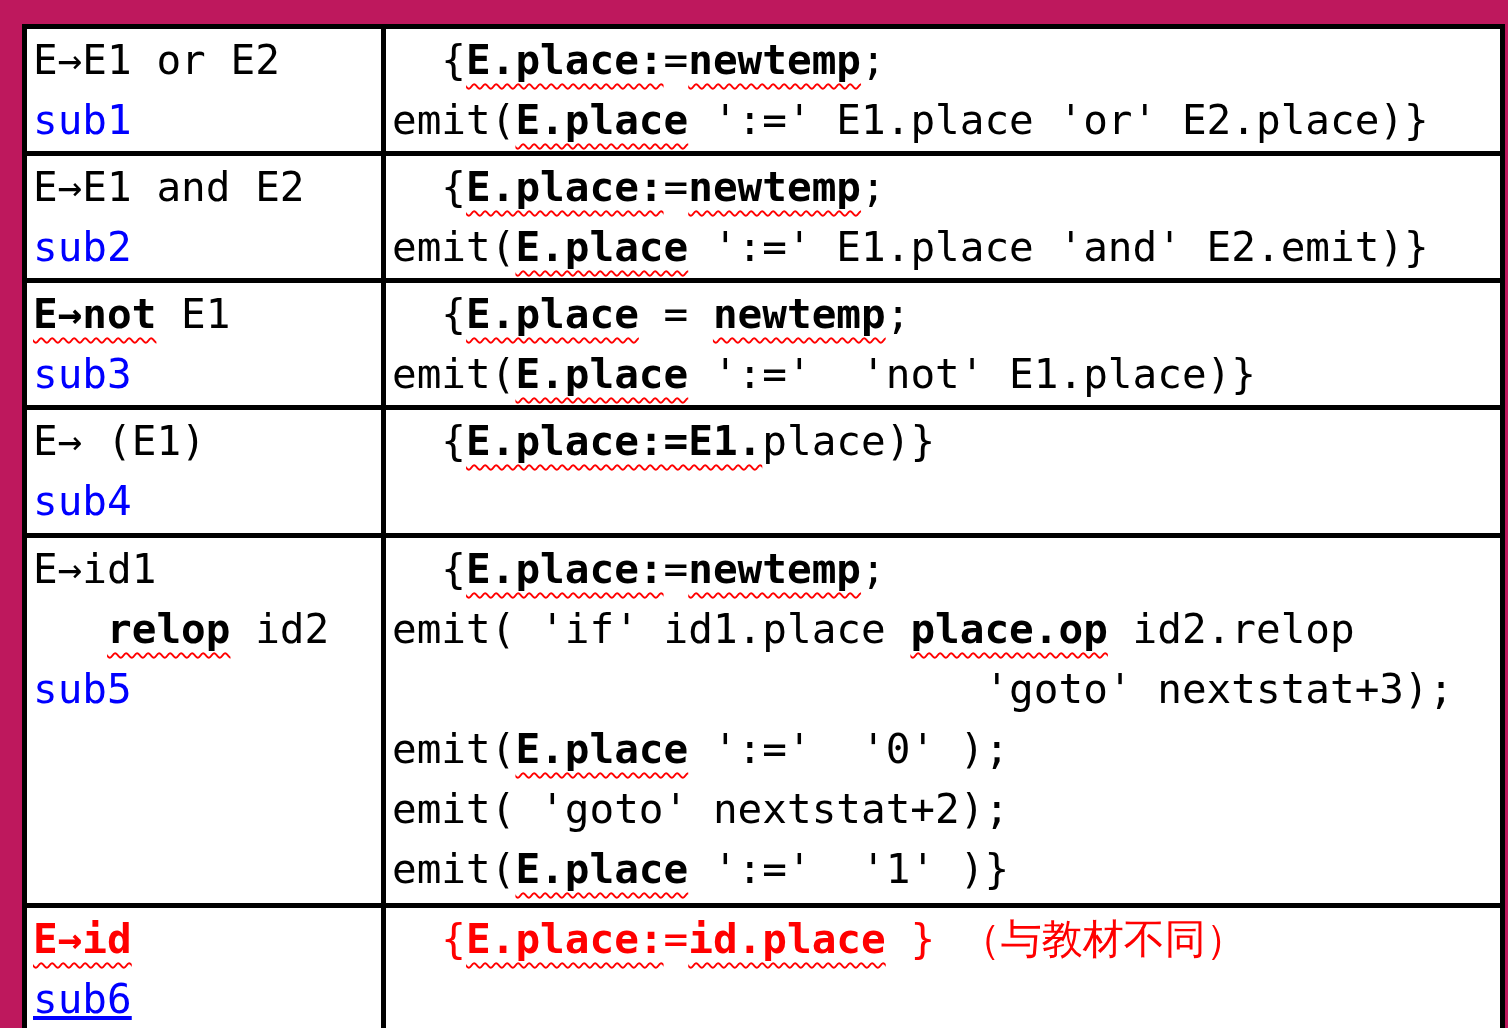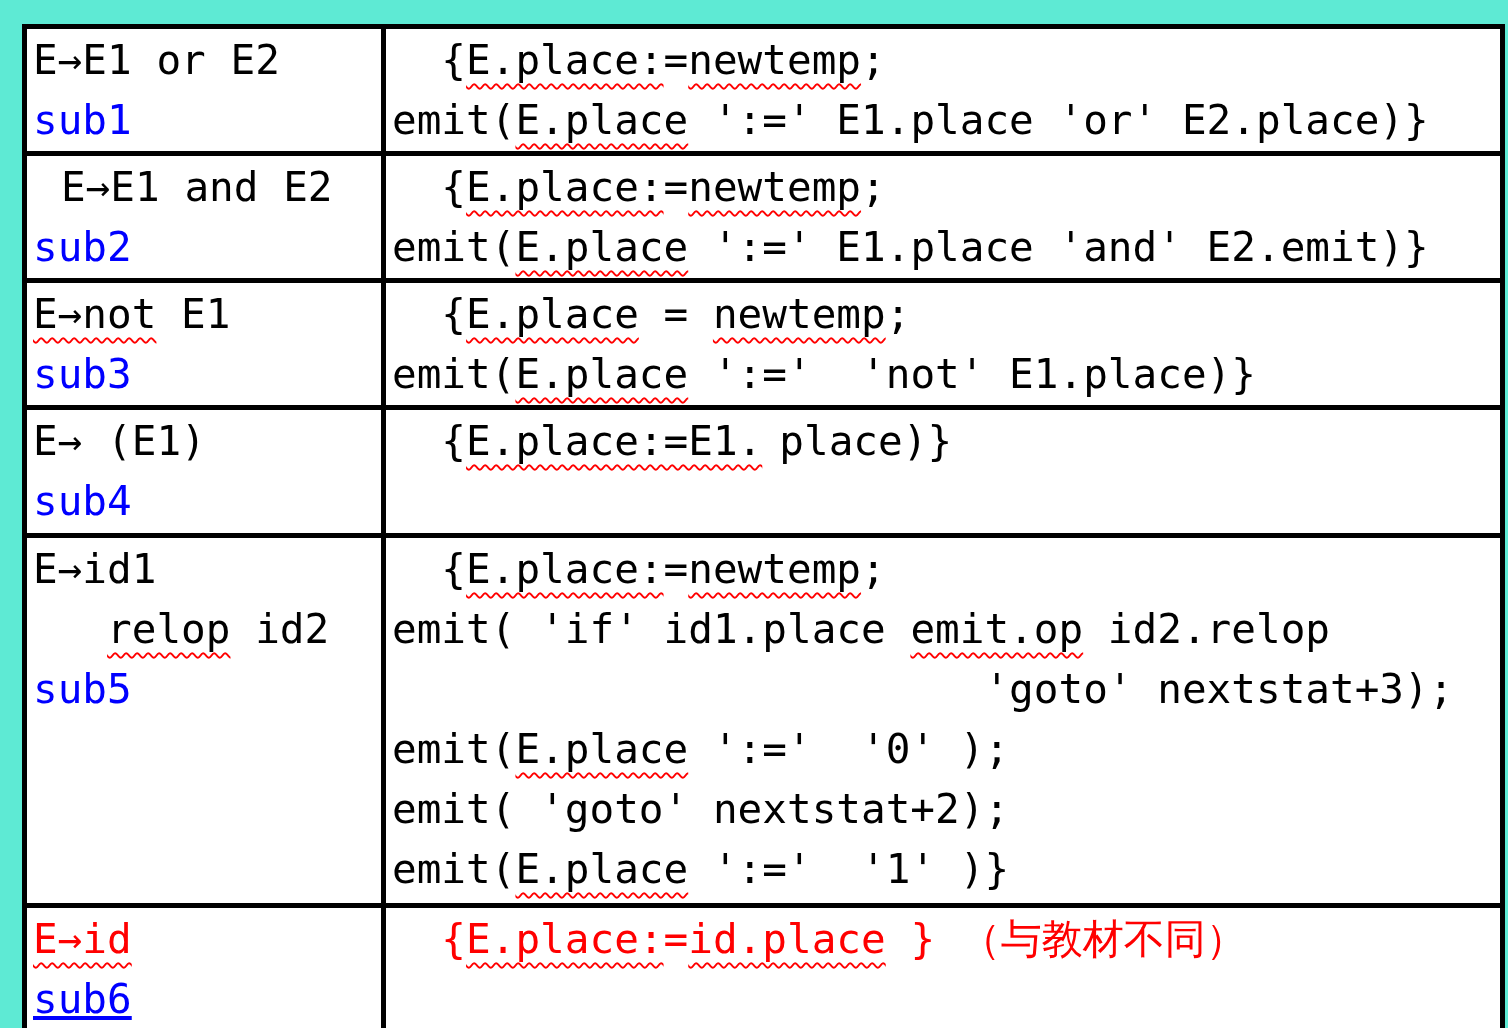--- a/index.html
+++ b/index.html
@@ -4,21 +4,21 @@
 <style>
   html, body {
     margin: 0;
     padding: 0;
     background: #ffffff;
   }
   .stage {
     position: relative;
     width: 1508px;
     height: 1028px;
-    background: #5eead4;
+    background: #be185d;
     font-family: "DejaVu Sans Mono", "Liberation Mono", monospace;
     overflow: hidden;
   }
   table.rules {
     position: absolute;
     left: 22px;
     top: 24px;
     border-collapse: collapse;
     table-layout: fixed;
   }
@@ -36,41 +36,42 @@
     line-height: 60px;
     color: #000000;
   }
   .sq {
     text-decoration-line: underline;
     text-decoration-style: wavy;
     text-decoration-color: #ff0000;
     text-decoration-thickness: 2px;
     text-underline-offset: 9px;
     text-decoration-skip-ink: none;
+    font-weight: bold;
   }
 </style>
 </head>
 <body>
 
 <div class="stage">
   <table class="rules">
     <tbody>
         <tr style="height: 126px;">
           <td class="col-left">
             <div class="line"><span style="color: rgb(0, 0, 0);">E→E1 or E2</span></div>
             <div class="line"><span style="color: rgb(0, 0, 255);">sub1</span></div>
           </td>
           <td class="col-right">
             <div class="line"><span style="color: rgb(0, 0, 0);">  {</span><span class="sq" style="color: rgb(0, 0, 0);">E.place:</span><span style="color: rgb(0, 0, 0);">=</span><span class="sq" style="color: rgb(0, 0, 0);">newtemp</span><span style="color: rgb(0, 0, 0);">;</span></div>
             <div class="line"><span style="color: rgb(0, 0, 0);">emit(</span><span class="sq" style="color: rgb(0, 0, 0);">E.place</span><span style="color: rgb(0, 0, 0);"> ':=' E1.place 'or' E2.place)}</span></div>
           </td>
         </tr>
         <tr style="height: 120px;">
           <td class="col-left">
-            <div class="line"><span style="color: rgb(0, 0, 0); margin-left: 28px;">E→E1 and E2</span></div>
+            <div class="line"><span style="color: rgb(0, 0, 0);">E→E1 and E2</span></div>
             <div class="line"><span style="color: rgb(0, 0, 255);">sub2</span></div>
           </td>
           <td class="col-right">
             <div class="line"><span style="color: rgb(0, 0, 0);">  {</span><span class="sq" style="color: rgb(0, 0, 0);">E.place:</span><span style="color: rgb(0, 0, 0);">=</span><span class="sq" style="color: rgb(0, 0, 0);">newtemp</span><span style="color: rgb(0, 0, 0);">;</span></div>
             <div class="line"><span style="color: rgb(0, 0, 0);">emit(</span><span class="sq" style="color: rgb(0, 0, 0);">E.place</span><span style="color: rgb(0, 0, 0);"> ':=' E1.place 'and' E2.emit)}</span></div>
           </td>
         </tr>
         <tr style="height: 125px;">
           <td class="col-left">
             <div class="line"><span class="sq" style="color: rgb(0, 0, 0);">E→not</span><span style="color: rgb(0, 0, 0);"> E1</span></div>
@@ -80,32 +81,32 @@
             <div class="line"><span style="color: rgb(0, 0, 0);">  {</span><span class="sq" style="color: rgb(0, 0, 0);">E.place</span><span style="color: rgb(0, 0, 0);"> = </span><span class="sq" style="color: rgb(0, 0, 0);">newtemp</span><span style="color: rgb(0, 0, 0);">;</span></div>
             <div class="line"><span style="color: rgb(0, 0, 0);">emit(</span><span class="sq" style="color: rgb(0, 0, 0);">E.place</span><span style="color: rgb(0, 0, 0); text-align: right;"> ':='  'not' E1.place)}</span></div>
           </td>
         </tr>
         <tr style="height: 128px;">
           <td class="col-left">
             <div class="line"><span style="color: rgb(0, 0, 0);">E→ (E1)</span></div>
             <div class="line"><span style="color: rgb(0, 0, 255); margin-top: 24px;">sub4</span></div>
           </td>
           <td class="col-right">
-            <div class="line"><span style="color: rgb(0, 0, 0);">  {</span><span class="sq" style="color: rgb(0, 0, 0);">E.place:=E1.</span><span style="color: rgb(0, 0, 0); margin-left: 17px;">place)}</span></div>
+            <div class="line"><span style="color: rgb(0, 0, 0);">  {</span><span class="sq" style="color: rgb(0, 0, 0);">E.place:=E1.</span><span style="color: rgb(0, 0, 0);">place)}</span></div>
           </td>
         </tr>
         <tr style="height: 370px;">
           <td class="col-left">
             <div class="line"><span style="color: rgb(0, 0, 0);">E→id1</span></div>
             <div class="line"><span style="color: rgb(0, 0, 0);">   </span><span class="sq" style="color: rgb(0, 0, 0);">relop</span><span style="color: rgb(0, 0, 0);"> id2</span></div>
             <div class="line"><span style="color: rgb(0, 0, 255);">sub5</span></div>
           </td>
           <td class="col-right">
             <div class="line"><span style="color: rgb(0, 0, 0);">  {</span><span class="sq" style="color: rgb(0, 0, 0);">E.place:</span><span style="color: rgb(0, 0, 0);">=</span><span class="sq" style="color: rgb(0, 0, 0);">newtemp</span><span style="color: rgb(0, 0, 0);">;</span></div>
-            <div class="line"><span style="color: rgb(0, 0, 0);">emit( 'if' id1.place </span><span class="sq" style="color: rgb(0, 0, 0);">emit.op</span><span style="color: rgb(0, 0, 0);"> id2.relop</span></div>
+            <div class="line"><span style="color: rgb(0, 0, 0);">emit( 'if' id1.place </span><span class="sq" style="color: rgb(0, 0, 0);">place.op</span><span style="color: rgb(0, 0, 0);"> id2.relop</span></div>
             <div class="line"><span style="color: rgb(0, 0, 0);">                        'goto' nextstat+3);</span></div>
             <div class="line"><span style="color: rgb(0, 0, 0);">emit(</span><span class="sq" style="color: rgb(0, 0, 0);">E.place</span><span style="color: rgb(0, 0, 0);"> ':='  '0' );</span></div>
             <div class="line"><span style="color: rgb(0, 0, 0);">emit( 'goto' nextstat+2);</span></div>
             <div class="line"><span style="color: rgb(0, 0, 0);">emit(</span><span class="sq" style="color: rgb(0, 0, 0);">E.place</span><span style="color: rgb(0, 0, 0);"> ':='  '1' )}</span></div>
           </td>
         </tr>
         <tr style="height: 119px;">
           <td class="col-left">
             <div class="line"><span class="sq" style="color: rgb(255, 0, 0);">E→id</span></div>
             <div class="line"><span style="color: rgb(0, 0, 255); text-decoration: underline;">sub6</span></div>

